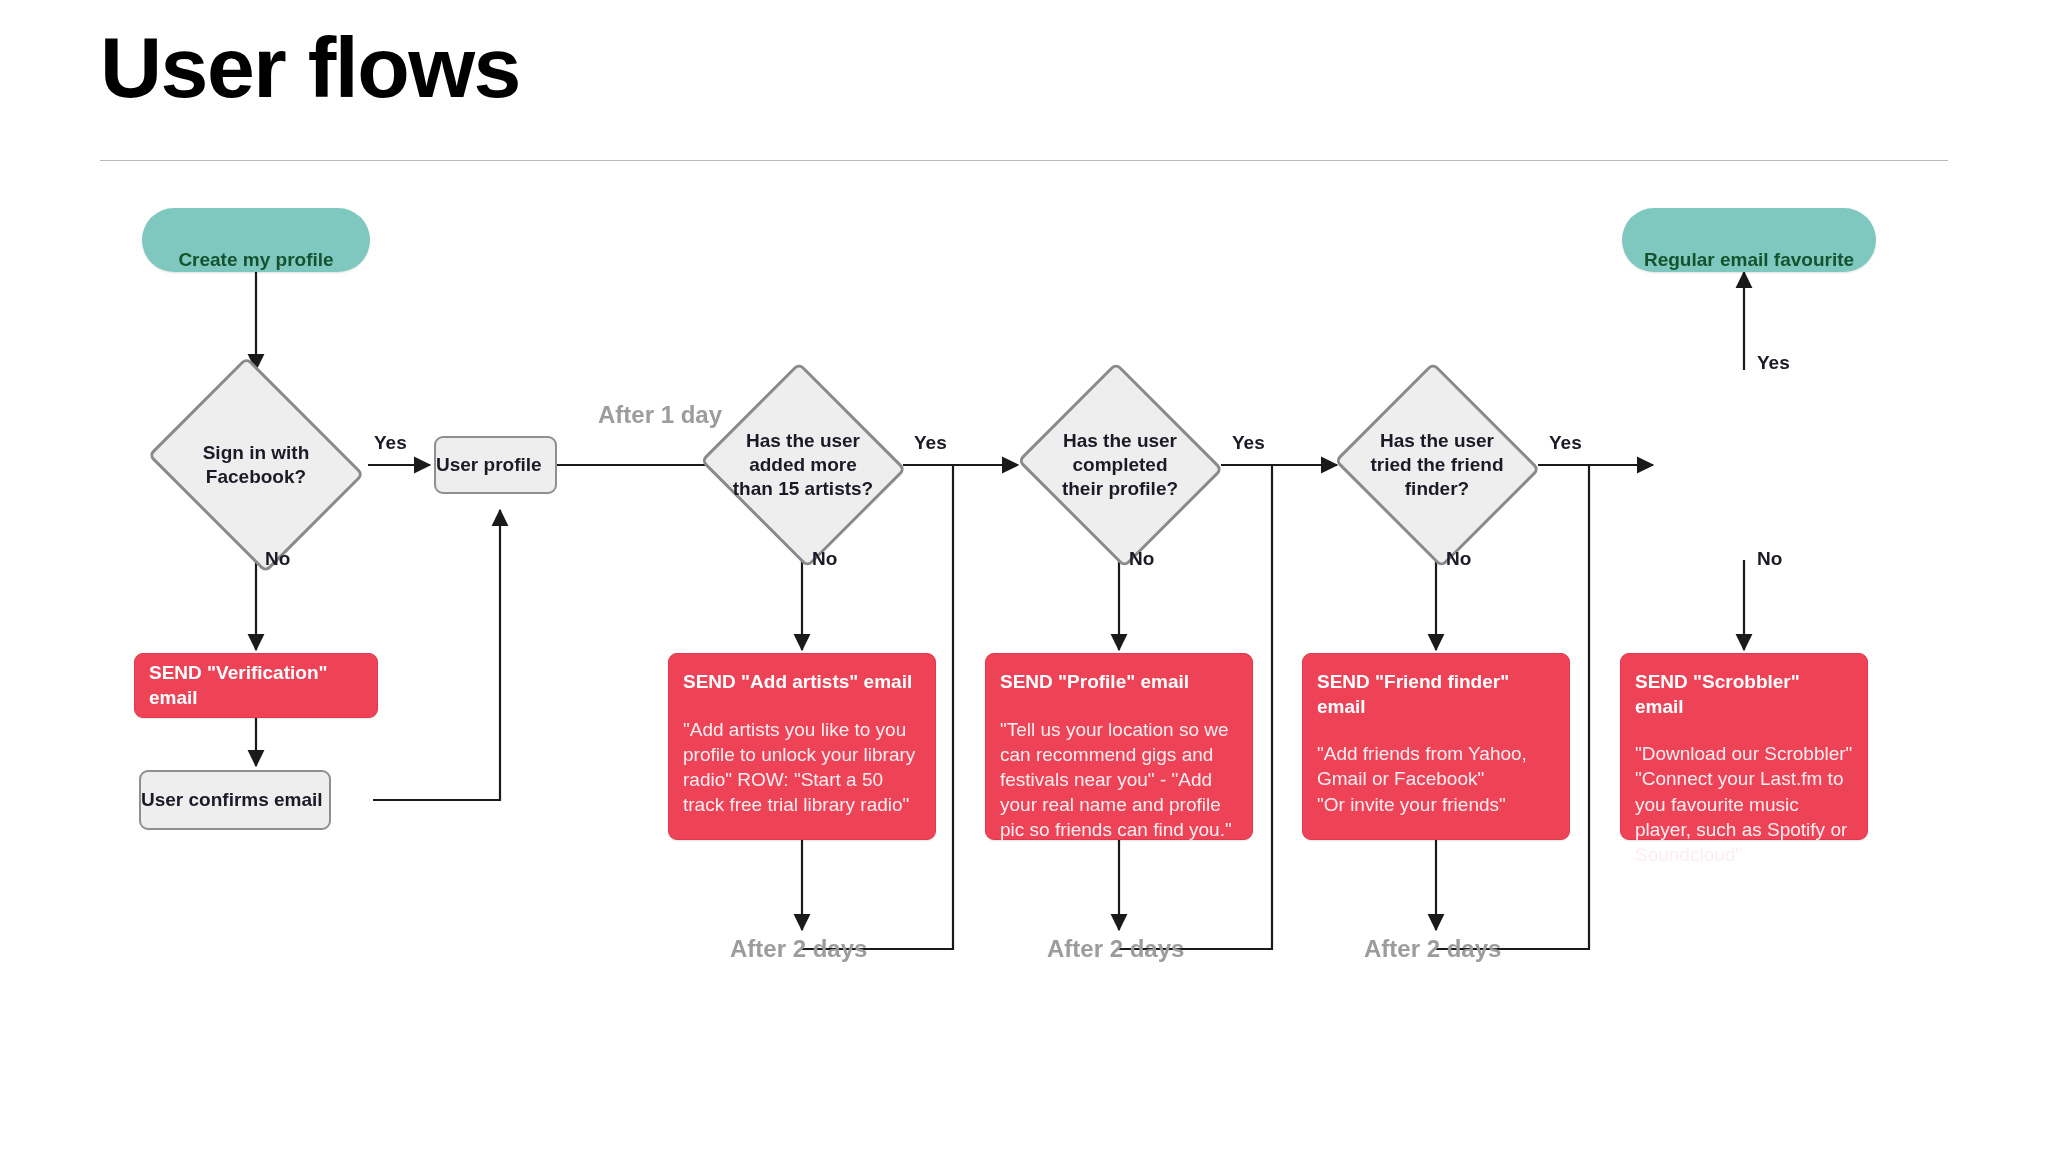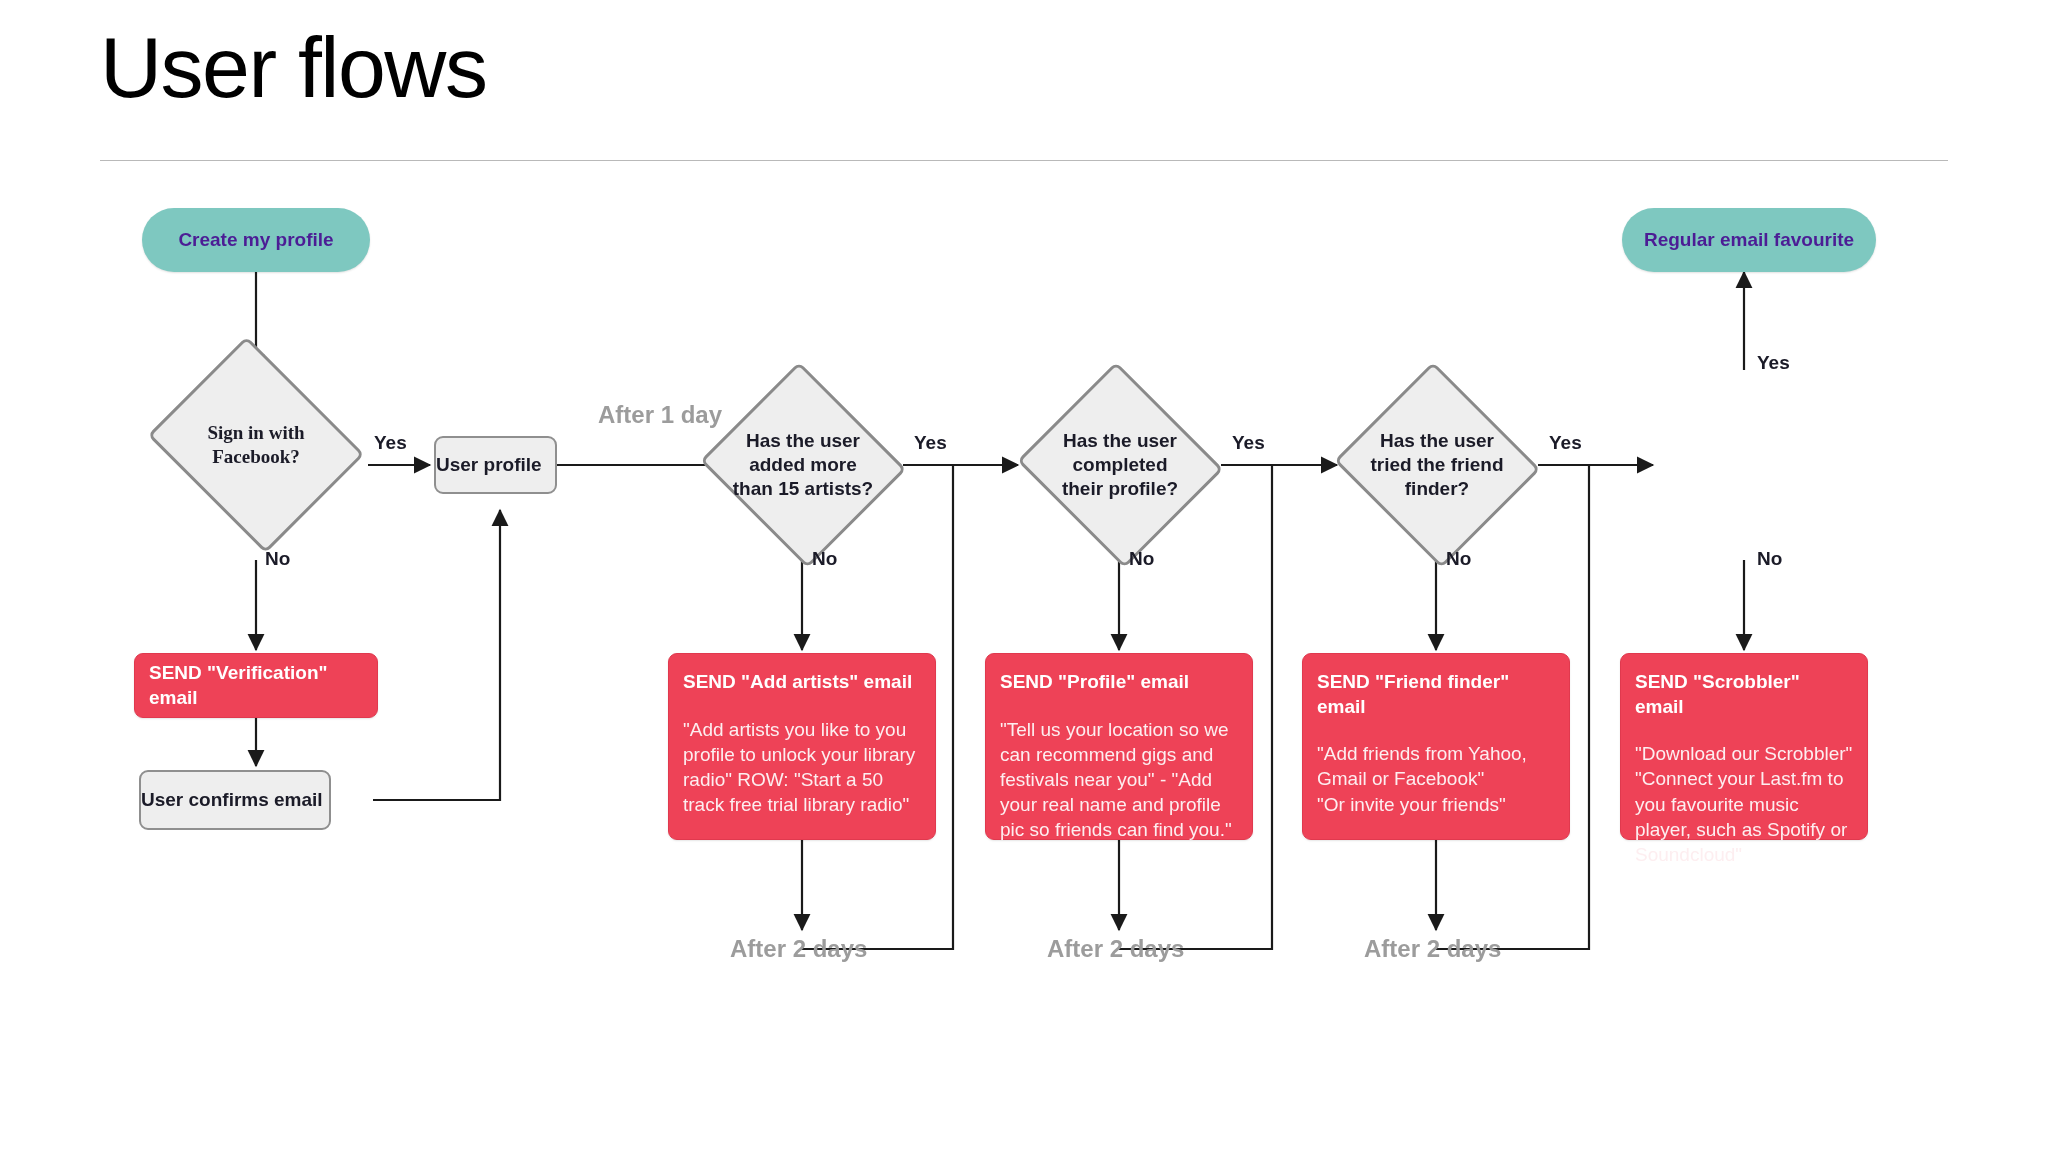--- a/index.html
+++ b/index.html
@@ -20,21 +20,21 @@
     width: 2048px;
     height: 1152px;
   }
 
   
   .page-title {
     position: absolute;
     left: 100px;
     top: 22px;
     font-size: 86px;
-    font-weight: 400;
+    font-weight: 700;
     letter-spacing: -1.5px;
     color: #000000;
     font-family: "Liberation Sans", sans-serif;
     line-height: 1.05;
   }
   .title-rule {
     position: absolute;
     left: 100px;
     top: 160px;
     width: 1848px;
@@ -53,25 +53,25 @@
   
   .node {
     position: absolute;
     box-sizing: border-box;
   }
 
   
   .pill {
     background: #7ec8c0;
     border-radius: 46px;
-    color: #4c1d95;
+    color: #14532d;
     font-weight: 700;
     font-size: 19px;
     display: flex;
-    align-items: center;
+    align-items: flex-end;
     justify-content: center;
     text-align: center;
     line-height: 1.25;
     box-shadow: 0 1px 2px rgba(0,0,0,0.12);
   }
 
   
   .box-grey {
     background: #eeeeee;
     border: 2px solid #8f8f8f;
@@ -214,21 +214,21 @@
   </svg>
 
   <div class="node pill" style="left:142px; top:208px; width:228px; height:64px;">
     <span>Create my profile</span>
   </div>
 
   <div class="node pill" style="left:1622px; top:208px; width:254px; height:64px;">
     <span>Regular email favourite</span>
   </div>
 
-  <div class="node diamond" style="left:142px; top:350px; width:228px; height:190px;font-family:Liberation Serif, serif;">
+  <div class="node diamond" style="left:142px; top:370px; width:228px; height:190px;">
     <div class="shape"></div>
     <div class="dlabel">Sign in with
 Facebook?</div>
   </div>
 
   <div class="node diamond" style="left:700px; top:370px; width:206px; height:190px;">
     <div class="shape"></div>
     <div class="dlabel">Has the user
 added more
 than 15 artists?</div>

